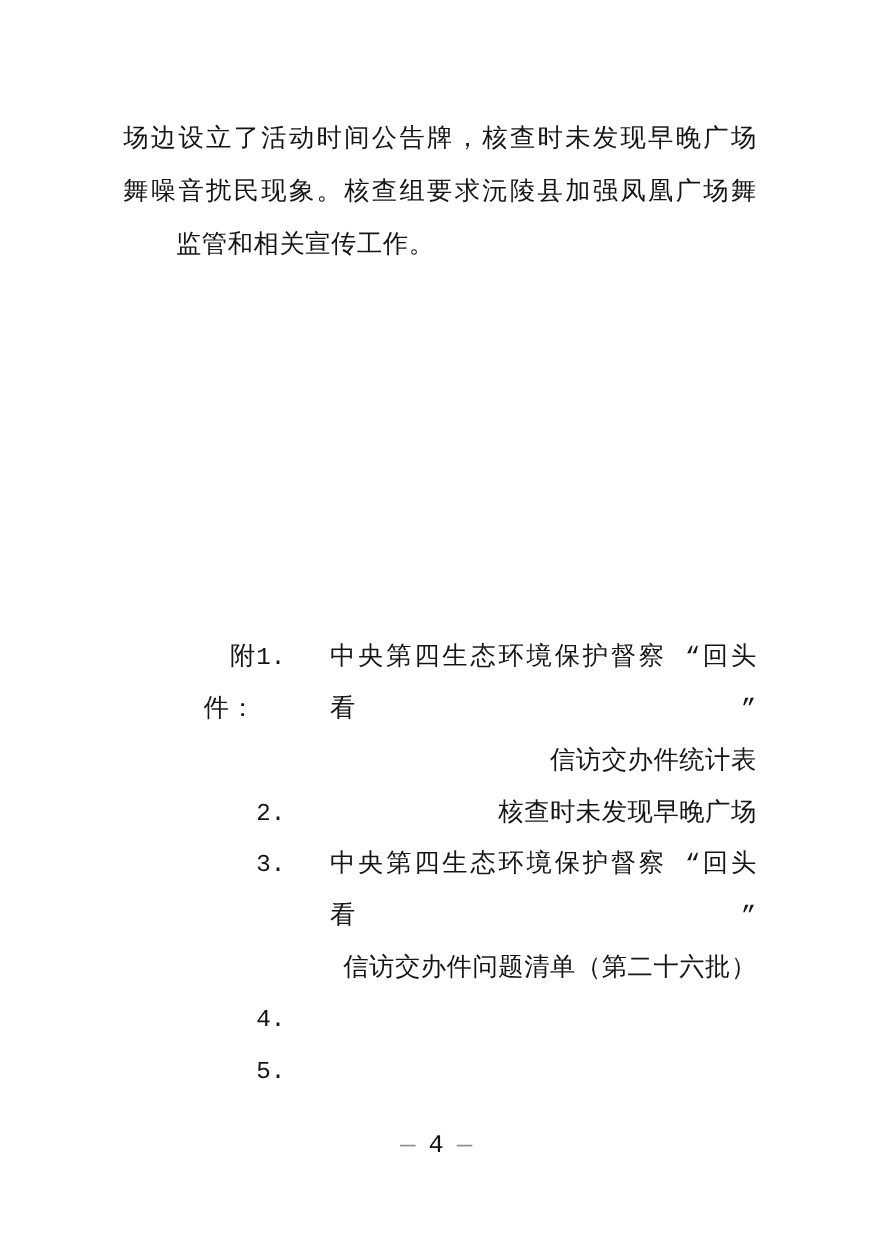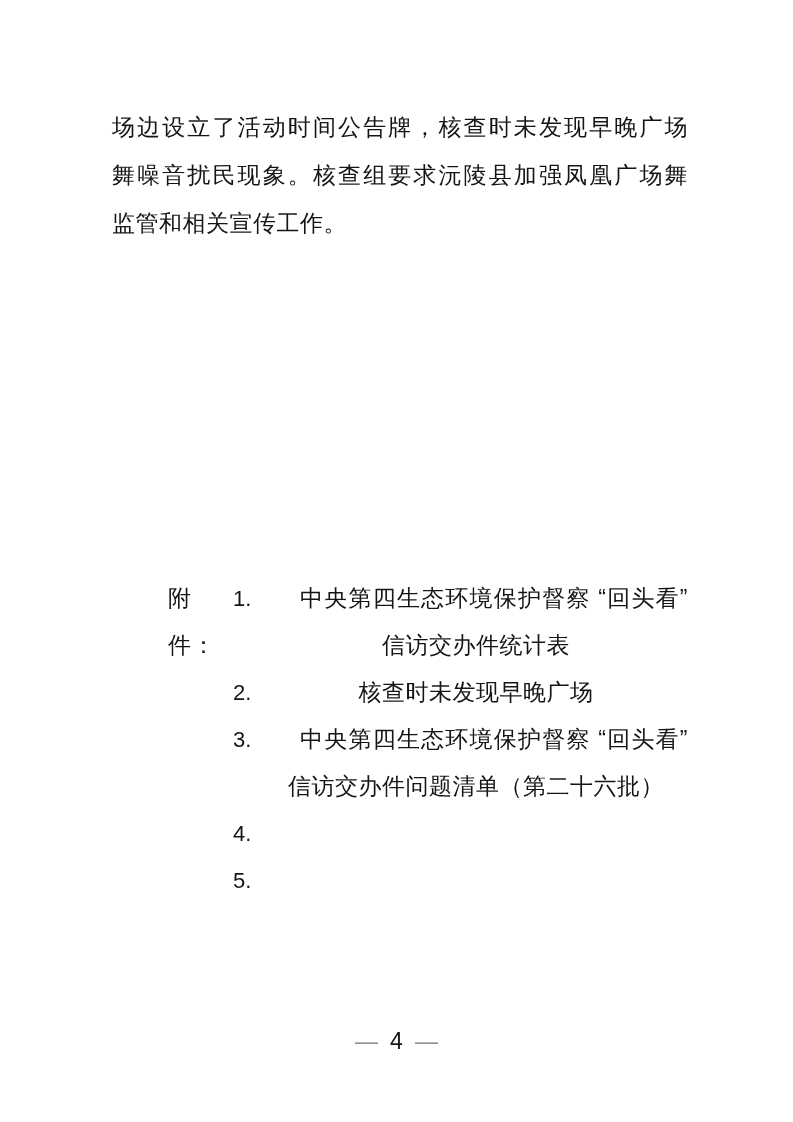--- a/index.html
+++ b/index.html
@@ -6,76 +6,78 @@
     margin: 0;
     padding: 0;
     background: #ffffff;
   }
   .page {
     position: relative;
     width: 793px;
     height: 1122px;
     background: #ffffff;
     overflow: hidden;
-    font-family: Liberation Sans, sans-serif;
+    font-family: Liberation Mono, monospace;
     color: #151515;
   }
   .content {
     position: absolute;
     left: 112px;
     top: 103px;
     width: 576px;
   }
   .para { margin: 0; padding: 0; }
   .bline {
     font-size: 23px;
     line-height: 48px;
     height: 48px;
     text-align: justify;
     text-align-last: justify;
     letter-spacing: 0.5px;
   }
   .bline.last {
     text-align: right;
     text-align-last: left;
+    margin-left: 48px;
   }
   .bline.indent {
     text-indent: 47px;
   }
   .attachments {
     position: absolute;
     left: 168px;
     top: 575px;
     width: 520px;
   }
   .att-row {
     display: flex;
     align-items: flex-start;
   }
   .att-label {
     width: 65px;
     flex: 0 0 65px;
     font-size: 23px;
     line-height: 47px;
     letter-spacing: 1px;
+    text-align: right;
   }
   .att-num {
     width: 31px;
     flex: 0 0 31px;
     font-size: 22px;
     line-height: 47px;
   }
   .att-text {
     width: 424px;
     flex: 0 0 424px;
   }
   .aline {
     font-size: 23px;
     line-height: 47px;
-    text-align: center;
+    text-align: right;
     letter-spacing: 0.5px;
   }
   .aline.j {
     text-align: justify;
     text-align-last: justify;
     margin-left: 36px;
   }
   .footer {
     position: absolute;
     top: 1026px;

